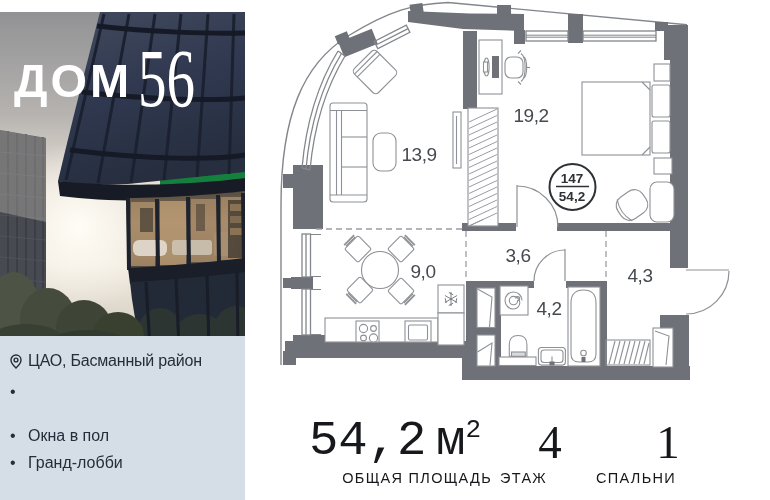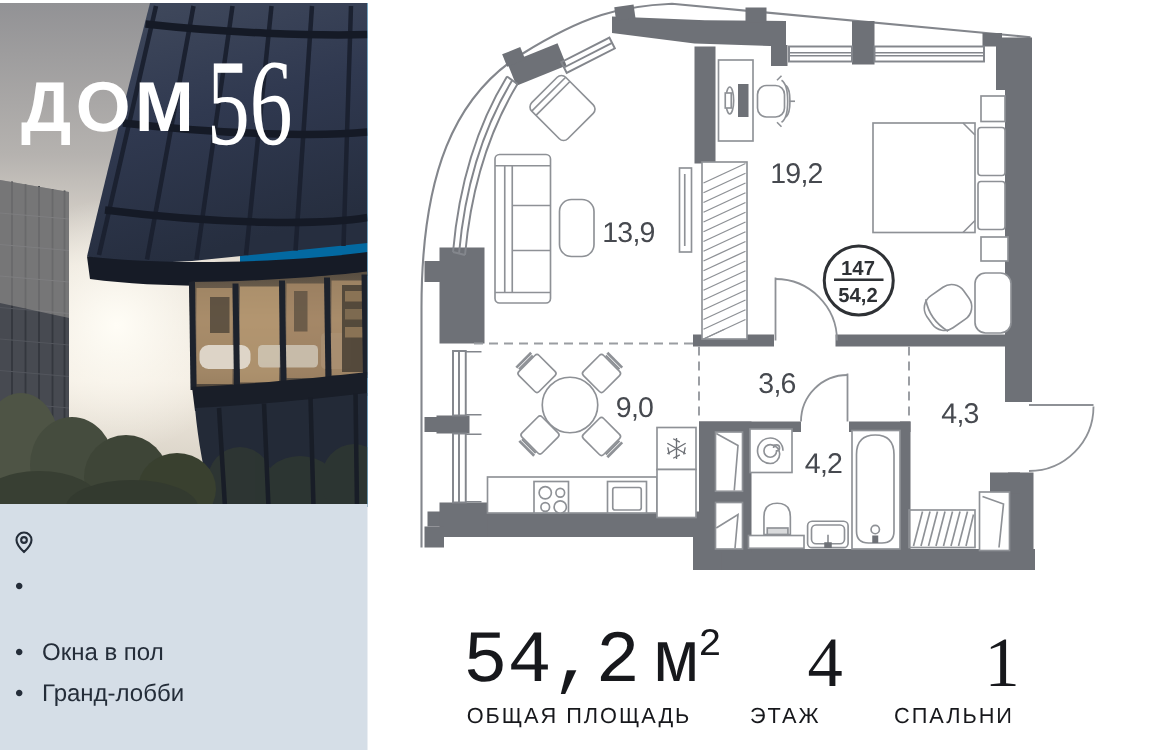--- a/index.html
+++ b/index.html
@@ -3,21 +3,21 @@
 <meta charset="utf-8">
 <style>
   html,body{margin:0;padding:0;}
   body{width:770px;height:500px;position:relative;background:#ffffff;overflow:hidden;
        font-family:"Liberation Sans", sans-serif;}
   .abs{position:absolute;}
 </style>
 </head>
 <body>
 
-<div class="abs" id="photo" style="left:0;top:2px;width:245px;height:336px;background:#0369a1;overflow:hidden;">
+<div class="abs" id="photo" style="left:0;top:12px;width:245px;height:336px;background:#15803d;overflow:hidden;">
 <svg width="245" height="336" viewBox="0 0 245 336" xmlns="http://www.w3.org/2000/svg">
   <defs>
     <linearGradient id="sky" x1="0" y1="0" x2="0" y2="1">
       <stop offset="0" stop-color="#929295"></stop>
       <stop offset="0.3" stop-color="#b5b2af"></stop>
       <stop offset="0.52" stop-color="#e8e1d6"></stop>
       <stop offset="0.75" stop-color="#f1eadf"></stop>
       <stop offset="1" stop-color="#cfc9bd"></stop>
     </linearGradient>
     <radialGradient id="sun" cx="0.5" cy="0.5" r="0.5">
@@ -143,20 +143,21 @@
   </g>
 </svg>
 </div>
 
 <div class="abs" id="panel" style="left:0;top:336px;width:245px;height:164px;background:#d5dee7;color:#242d39;">
 
   <svg class="abs" style="left:10px;top:18px;" width="12" height="15" viewBox="0 0 12 15">
     <path d="M6,1 C8.8,1 11,3.2 11,6 C11,9.4 6,14 6,14 C6,14 1,9.4 1,6 C1,3.2 3.2,1 6,1 Z M6,4.1 A1.9,1.9 0 1 0 6,7.9 A1.9,1.9 0 1 0 6,4.1 Z" fill="none" stroke="#242d39" stroke-width="1.4"></path>
   </svg>
 
+  <div class="abs" style="left:28px;top:16px;font-size:16px;font-weight:500;letter-spacing:-0.2px;">ЦАО, Басманный район</div>
 
   <div class="abs" style="left:10px;top:47px;font-size:16px;">•</div>
 
   <div class="abs" style="left:10px;top:91px;font-size:16px;">•</div>
   <div class="abs" style="left:28px;top:91px;font-size:16px;">Окна в пол</div>
 
   <div class="abs" style="left:10px;top:118px;font-size:16px;">•</div>
   <div class="abs" style="left:28px;top:118px;font-size:16px;">Гранд-лобби</div>
 </div>
 
@@ -540,21 +541,21 @@
 <g fill="#ffffff" stroke="#8e9196" stroke-width="1.1">
   <rect x="653" y="328" width="20" height="39"></rect>
   <polyline points="655,331 669,336 666,365" fill="none"></polyline>
 </g>
 
 <text x="640" y="282" text-anchor="middle" font-size="19" letter-spacing="-0.5" fill="#46494f">4,3</text>
 </svg>
 
 <div class="abs" style="left:289px;top:413px;width:212px;text-align:center;font-family:Liberation Mono, monospace;font-size:49px;color:#17181c;">54,2<span style="font-size:16px;">&nbsp;</span>м<sup style="font-size:26px;">2</sup></div>
 
-<div class="abs" style="left:280px;top:470px;width:212px;text-align:center;font-size:14.5px;letter-spacing:1.3px;color:#17181c;">ОБЩАЯ ПЛОЩАДЬ</div>
+<div class="abs" style="left:280px;top:470px;width:212px;text-align:right;font-size:14.5px;letter-spacing:1.3px;color:#17181c;">ОБЩАЯ ПЛОЩАДЬ</div>
 
 <div class="abs" style="left:500px;top:415px;width:100px;text-align:center;font-family:'Liberation Serif',serif;font-size:47px;color:#17181c;">4</div>
 
 <div class="abs" style="left:500px;top:470px;width:100px;font-size:14.5px;letter-spacing:1.3px;color:#17181c;">ЭТАЖ</div>
 
 <div class="abs" style="left:618px;top:415px;width:100px;text-align:center;font-family:'Liberation Serif',serif;font-size:47px;color:#17181c;">1</div>
 
 <div class="abs" style="left:586px;top:470px;width:100px;text-align:center;font-size:14.5px;letter-spacing:1.3px;color:#17181c;">СПАЛЬНИ</div>
 
 </body></html>

